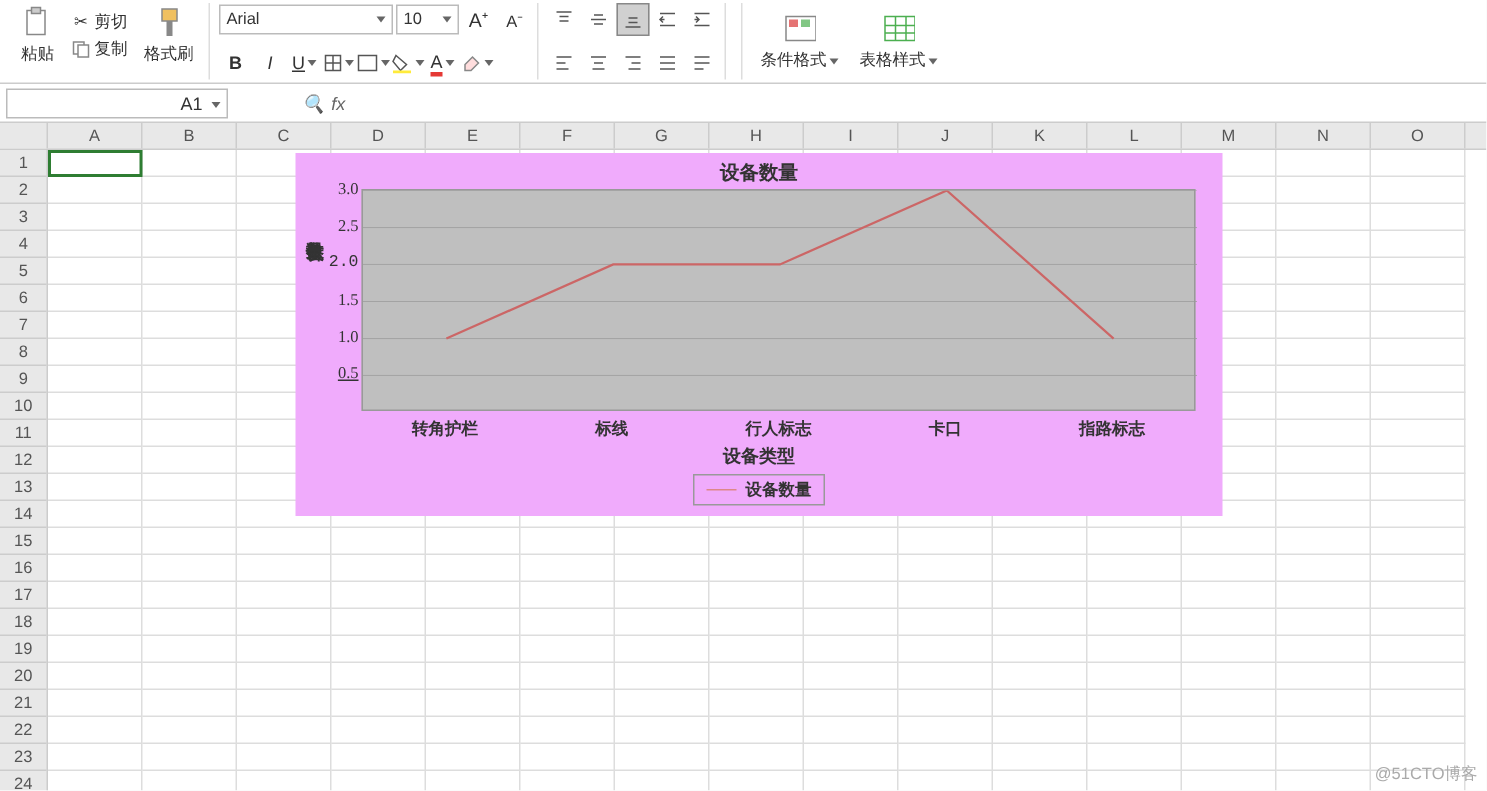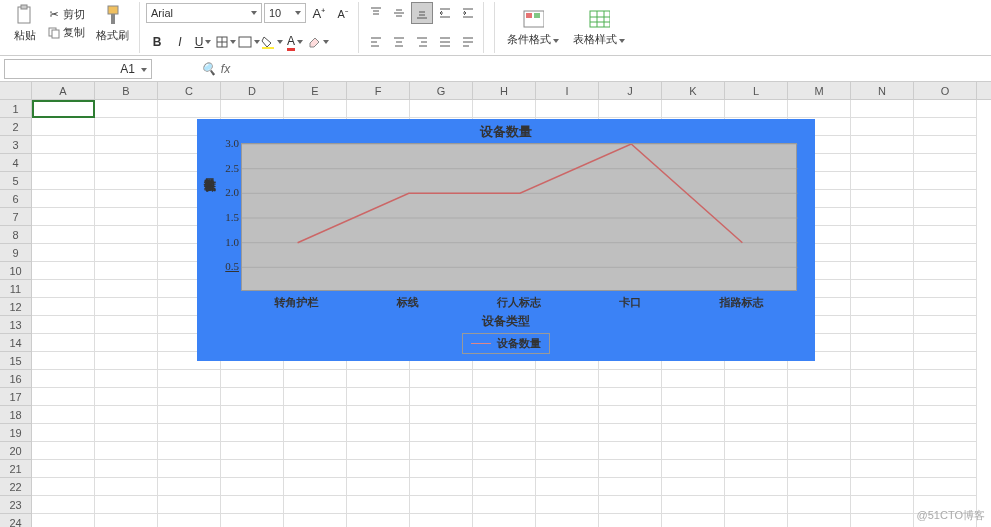--- a/index.html
+++ b/index.html
@@ -36,21 +36,21 @@
   .colhead { width: 63px; text-align: center; border-right: 1px solid #ccc; font-size: 11px; color: #555; line-height: 18px; }
   .rows { display: flex; }
   .rowheads { width: 32px; background: #e8e8e8; border-right: 1px solid #ccc; }
   .rowhead { height: 18px; text-align: center; border-bottom: 1px solid #ccc; font-size: 11px; color: #555; line-height: 18px; }
   .cells { flex: 1; position: relative; }
   .cellrow { display: flex; height: 18px; }
   .cell { width: 63px; height: 18px; border-right: 1px solid #ddd; border-bottom: 1px solid #ddd; }
   .active-cell { position: absolute; left: 0; top: 0; width: 63px; height: 18px; border: 2px solid #2e7d32; pointer-events: none; }
 
   
-  .chart { position: absolute; left: 165px; top: 19px; width: 618px; height: 242px; background: #3b82f6; }
+  .chart { position: absolute; left: 165px; top: 2px; width: 618px; height: 242px; background: #f0abfc; }
   .chart-title { text-align: center; font-weight: bold; font-size: 13px; padding: 4px 0; font-family: SimSun, serif; }
   .plot-area { position: absolute; left: 44px; top: 24px; width: 556px; height: 148px; background: #bfbfbf; border: 1px solid #999; }
   .yaxis-label { position: absolute; left: 4px; top: 50px; writing-mode: vertical-rl; font-weight: bold; font-size: 12px; font-family: SimSun, serif; }
   .ytick { position: absolute; left: 18px; width: 24px; text-align: right; font-size: 11px; font-family: SimSun, serif; }
   .xtick { position: absolute; width: 80px; text-align: center; font-size: 11px; font-weight: bold; font-family: SimSun, serif; }
   .xaxis-label { position: absolute; width: 100%; text-align: center; top: 194px; font-weight: bold; font-size: 12px; font-family: SimSun, serif; }
   .legend { position: absolute; left: 50%; transform: translateX(-50%); top: 214px; border: 1px solid #999; padding: 2px 8px; display: flex; align-items: center; gap: 6px; font-size: 11px; font-weight: bold; font-family: SimSun, serif; }
   .legend .line { width: 20px; height: 1px; background: #d88; }
   .chart-line { stroke: #cc6666; stroke-width: 1.5; fill: none; }
   .grid-line { stroke: #999; stroke-width: 0.5; }
@@ -764,21 +764,21 @@
           </svg>
         </div>
         <div class="xaxis-label">设备类型</div>
         <div class="legend">
           <span class="line"></span>
           <span>设备数量</span>
         </div>
       <div class="ytick" style="top: 141.333px; text-decoration: underline;">0.5</div>
           <div class="ytick" style="top: 116.667px;">1.0</div>
           <div class="ytick" style="top: 92px;">1.5</div>
-          <div class="ytick" style="top: 67.3333px;">2.0</div>
+          <div class="ytick" style="top: 67.3333px; font-family: Liberation Mono, monospace;">2.0</div>
           <div class="ytick" style="top: 42.6667px;">2.5</div>
           <div class="ytick" style="top: 18px;">3.0</div>
           <div class="xtick" style="left: 59.6px; top: 176px;">转角护栏</div>
           <div class="xtick" style="left: 170.8px; top: 176px;">标线</div>
           <div class="xtick" style="left: 282px; top: 176px;">行人标志</div>
           <div class="xtick" style="left: 393.2px; top: 176px;">卡口</div>
           <div class="xtick" style="left: 504.4px; top: 176px;">指路标志</div>
         </div>
         <div class="active-cell"></div>
       </div>

